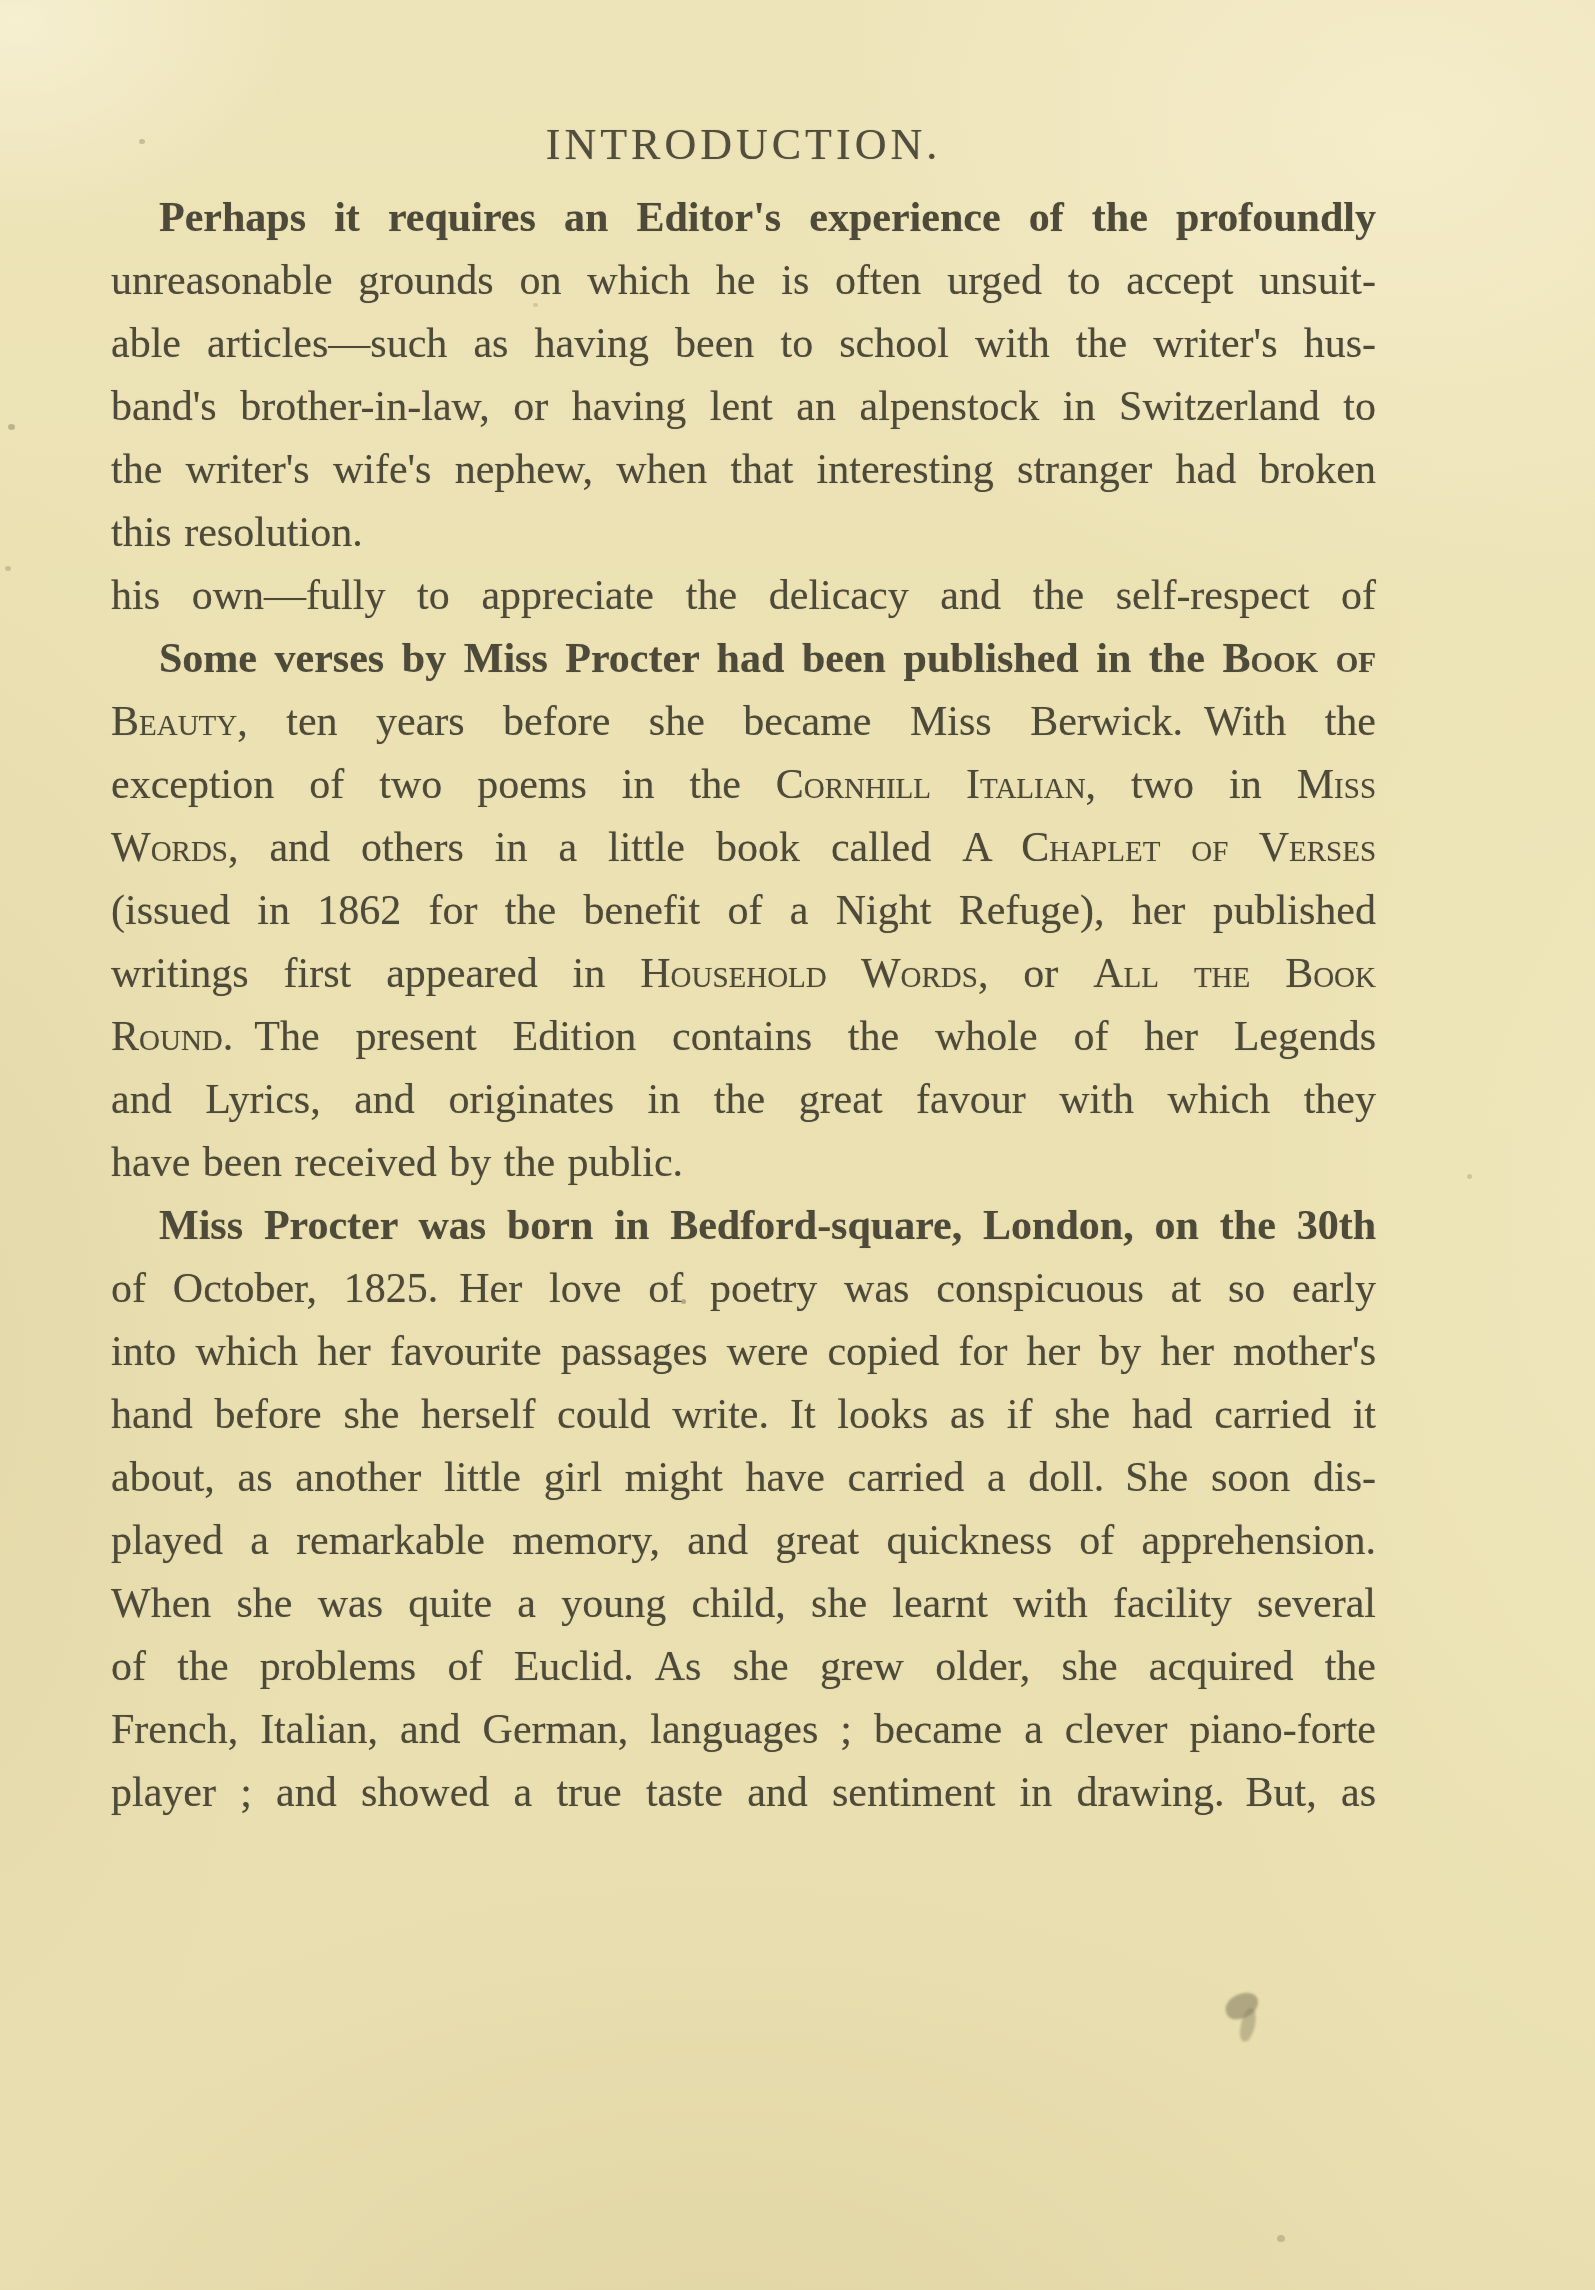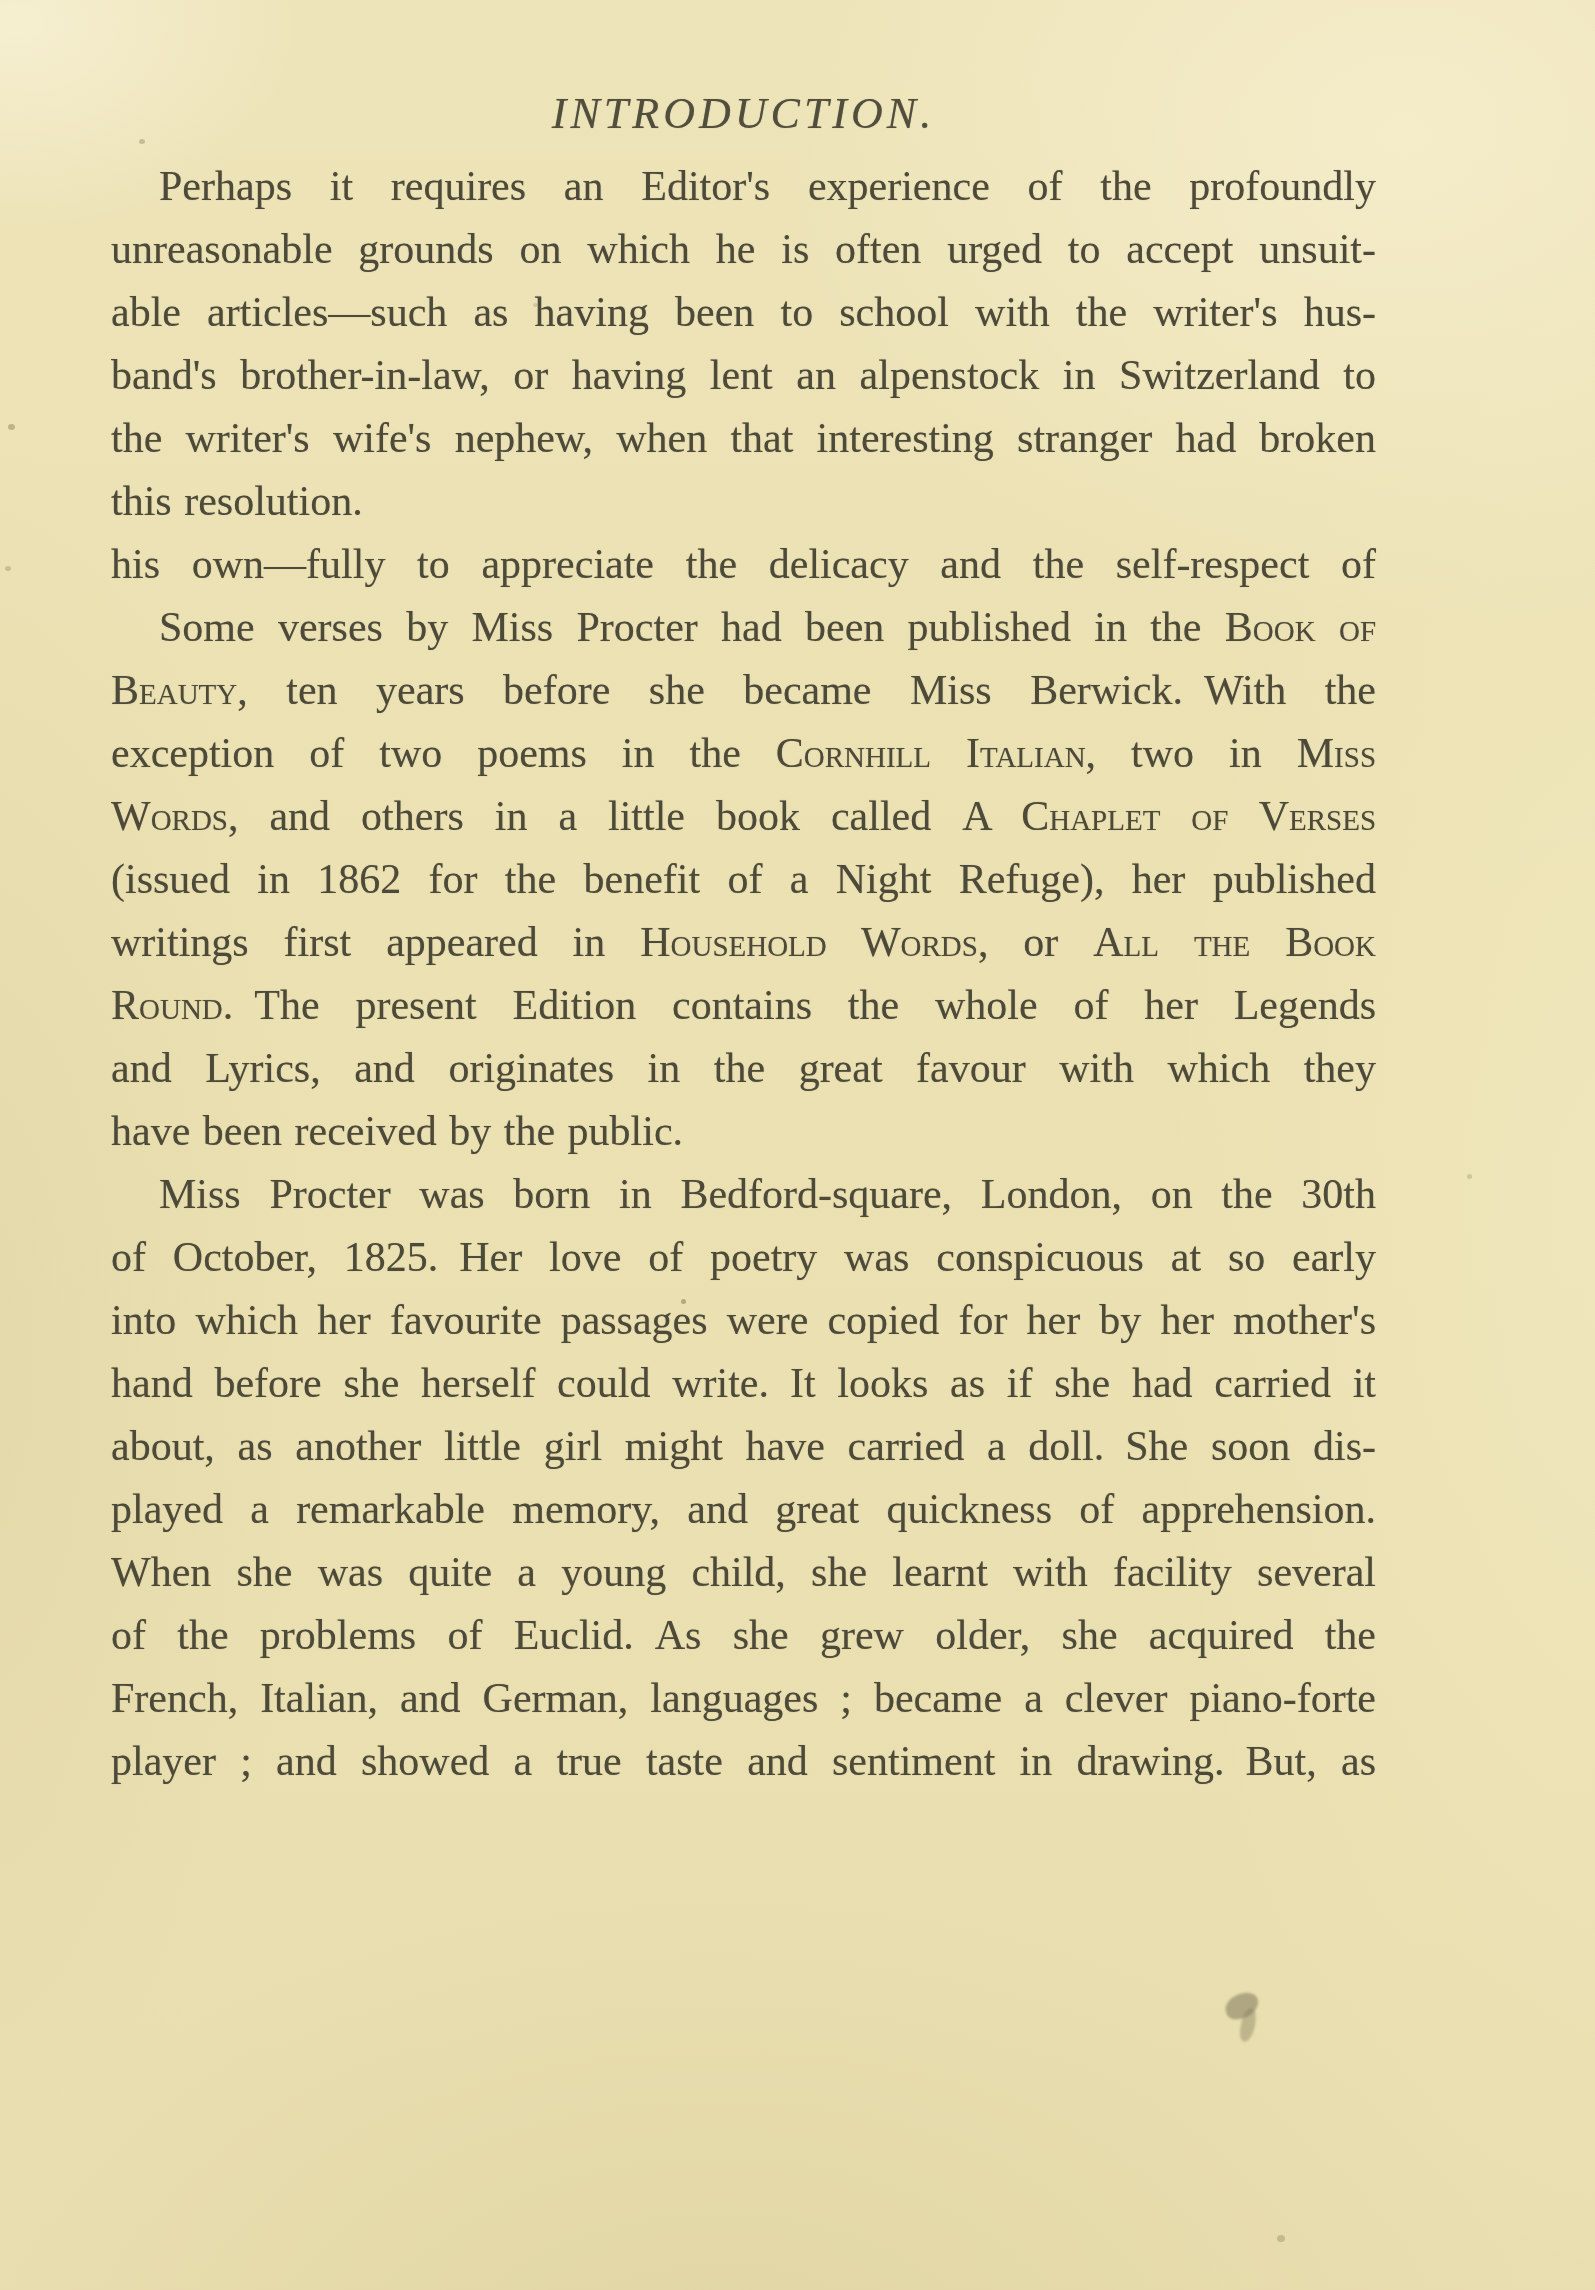--- a/index.html
+++ b/index.html
@@ -23,44 +23,43 @@
     font-family: "Liberation Serif", "DejaVu Serif", serif;
     color: #4d4a3a;
   }
   .text-block {
     position: absolute;
     left: 111px;
     top: 0;
     width: 1265px;
   }
   .heading {
-    margin-top: 84px;
+    margin-top: 115px;
     margin-bottom: 12px;
     line-height: 59px;
     font-size: 44px;
-    font-style: italic;
     letter-spacing: 4px;
     text-align: center;
     color: #514e3d;
     text-shadow: 0 0 1px rgba(80,76,58,0.45);
   }
   .body-text {
     font-size: 42px;
     line-height: 63px;
     text-shadow: 0 0 1px rgba(77,74,58,0.40);
     word-spacing: 2px;
   }
   .line {
     text-align: justify;
     text-align-last: justify;
     white-space: nowrap;          
     white-space: normal;
   }
   .line.no-just { text-align-last: left; }
-  .line.indent  { padding-left: 48px; }
+  .line.indent  { padding-left: 48px; font-weight: bold; }
   .sc { font-variant: small-caps; }
   
   .smudge {
     position: absolute;
     left: 1225px;
     top: 1994px;
     width: 51px;
     height: 63px;
   }
   .smudge .blob-a {

